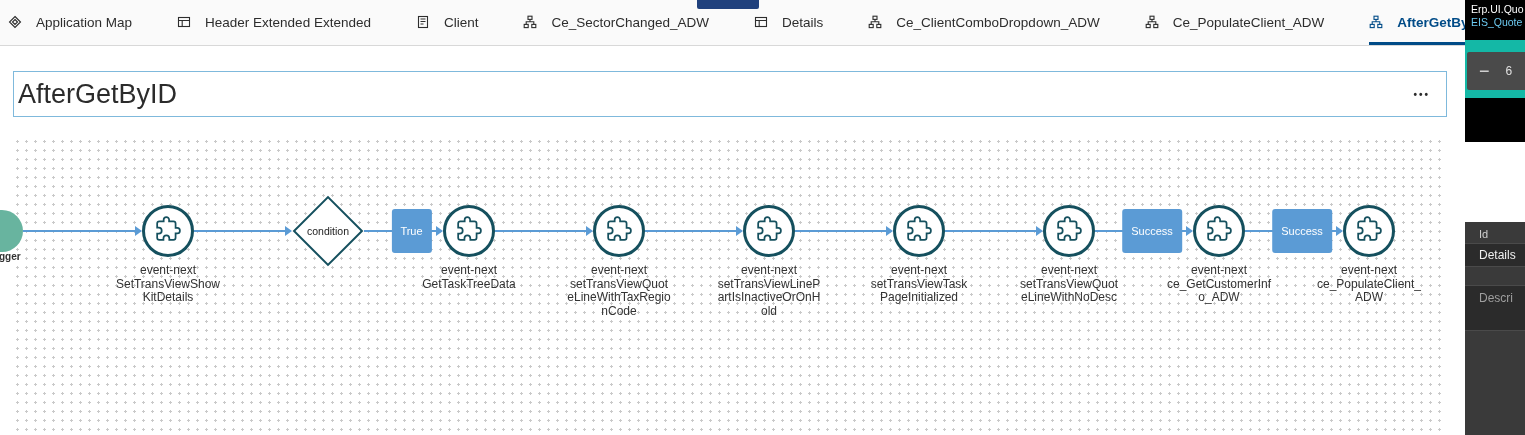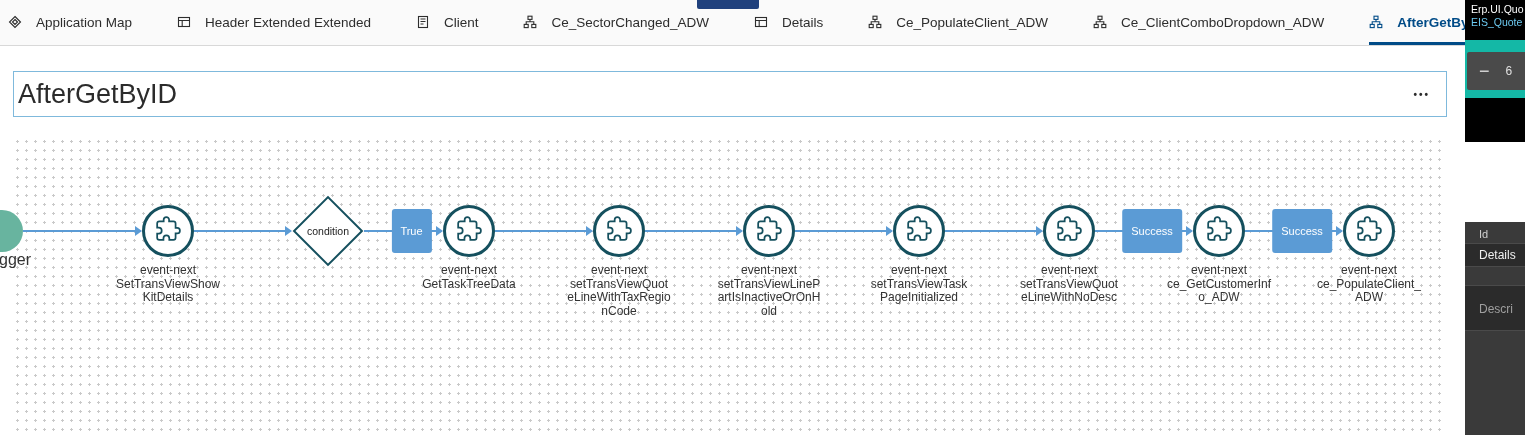--- a/index.html
+++ b/index.html
@@ -57,38 +57,38 @@
   .fnode{position:absolute;width:52px;height:52px;border:3px solid var(--teal);border-radius:50%;
          background:#fff;display:flex;align-items:center;justify-content:center;cursor:pointer;}
   .nlabel{position:absolute;width:150px;text-align:center;font-size:12px;line-height:13.5px;
           color:#333;white-space:pre-line;}
   .dwrap{position:absolute;width:72px;height:72px;cursor:pointer;}
   .diamond{position:absolute;left:11px;top:11px;width:50px;height:50px;background:#fff;
            border:2px solid var(--teal);transform:rotate(45deg);}
   .dlabel{position:absolute;inset:0;display:flex;align-items:center;justify-content:center;
           font-size:10.5px;color:#222;}
   .trigger{position:absolute;width:42px;height:42px;border-radius:50%;background:var(--trigger);}
-  .trigger-label{position:absolute;font-size:16px;color:#333;}
+  .trigger-label{position:absolute;font-size:10px;color:#333;font-weight:bold;}
 
   
   .rightpanel{position:absolute;left:1465px;top:0;width:60px;height:435px;background:#14b8a6;overflow:hidden;}
   .rp-header{height:40px;background:#000;padding:3px 0 0 6px;line-height:13px;}
   .rp-h1{font-size:10.5px;color:#fff;white-space:nowrap;}
   .rp-h2{font-size:10.5px;color:#6cc9f0;white-space:nowrap;cursor:pointer;}
   .rp-zoombar{margin-top:12px;margin-left:2px;height:38px;background:#4a4a4a;border-radius:2px 0 0 2px;
               display:flex;align-items:center;gap:16px;padding-left:12px;color:#e0e0e0;}
   .rp-minus{font-size:18px;cursor:pointer;}
   .rp-zoomval{font-size:12px;white-space:nowrap;}
   .rp-blackbox{margin-top:8px;height:44px;background:#000;}
   .rp-gap{height:80px;background:#fff;}
   .rp-form{height:213px;background:#3a3a3a;padding-top:6px;}
   .rp-label{font-size:11px;color:#cfcfcf;padding:0 0 3px 14px;}
   .rp-input{height:24px;background:#2b2b2b;border-top:1px solid #4a4a4a;border-bottom:1px solid #4a4a4a;
             color:#f0f0f0;font-size:12px;line-height:23px;padding-left:14px;white-space:nowrap;overflow:hidden;}
-  .rp-input-tall{margin-top:18px;height:46px;line-height:14px;padding-top:16px;color:#9f9f9f;}
+  .rp-input-tall{margin-top:18px;height:46px;line-height:14px;padding-top:5px;color:#9f9f9f;}
 </style>
 </head>
 <body>
 
 <div class="app">
 
   <div class="tabbar">
     <div class="tabs" id="tabs">
         <div class="tab">
           <span class="tab-icon">
@@ -139,32 +139,32 @@
         </div>
         <div class="tab">
           <span class="tab-icon">
             <svg width="14" height="14" viewBox="0 0 14 14" fill="none" stroke="currentColor" stroke-width="1.1">
               <rect x="5" y="1.2" width="4" height="3.2"></rect>
               <rect x="1.2" y="9.4" width="4" height="3.2"></rect>
               <rect x="8.8" y="9.4" width="4" height="3.2"></rect>
               <path d="M7 4.4v2.4M7 6.8H3.2v2.6M7 6.8h3.8v2.6"></path>
             </svg>
           </span>
+          <span class="tab-label">Ce_ClientComboDropdown_ADW</span>
+        </div>
+        <div class="tab">
+          <span class="tab-icon">
+            <svg width="14" height="14" viewBox="0 0 14 14" fill="none" stroke="currentColor" stroke-width="1.1">
+              <rect x="5" y="1.2" width="4" height="3.2"></rect>
+              <rect x="1.2" y="9.4" width="4" height="3.2"></rect>
+              <rect x="8.8" y="9.4" width="4" height="3.2"></rect>
+              <path d="M7 4.4v2.4M7 6.8H3.2v2.6M7 6.8h3.8v2.6"></path>
+            </svg>
+          </span>
           <span class="tab-label">Ce_PopulateClient_ADW</span>
-        </div>
-        <div class="tab">
-          <span class="tab-icon">
-            <svg width="14" height="14" viewBox="0 0 14 14" fill="none" stroke="currentColor" stroke-width="1.1">
-              <rect x="5" y="1.2" width="4" height="3.2"></rect>
-              <rect x="1.2" y="9.4" width="4" height="3.2"></rect>
-              <rect x="8.8" y="9.4" width="4" height="3.2"></rect>
-              <path d="M7 4.4v2.4M7 6.8H3.2v2.6M7 6.8h3.8v2.6"></path>
-            </svg>
-          </span>
-          <span class="tab-label">Ce_ClientComboDropdown_ADW</span>
         </div>
         <div class="tab active">
           <span class="tab-icon">
             <svg width="14" height="14" viewBox="0 0 14 14" fill="none" stroke="currentColor" stroke-width="1.1">
               <rect x="5" y="1.2" width="4" height="3.2"></rect>
               <rect x="1.2" y="9.4" width="4" height="3.2"></rect>
               <rect x="8.8" y="9.4" width="4" height="3.2"></rect>
               <path d="M7 4.4v2.4M7 6.8H3.2v2.6M7 6.8h3.8v2.6"></path>
             </svg>
           </span>

